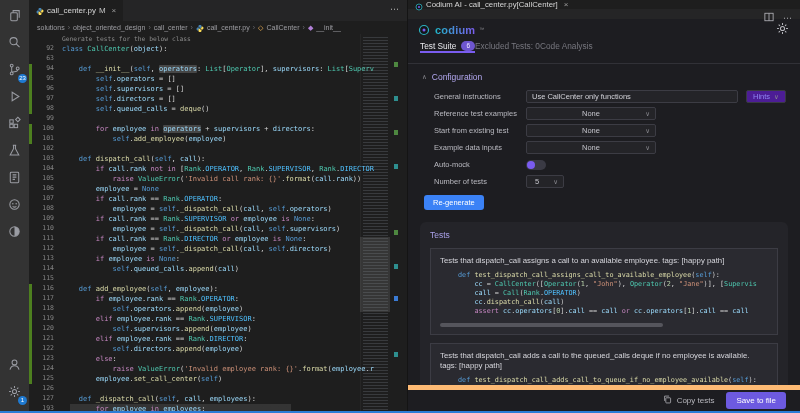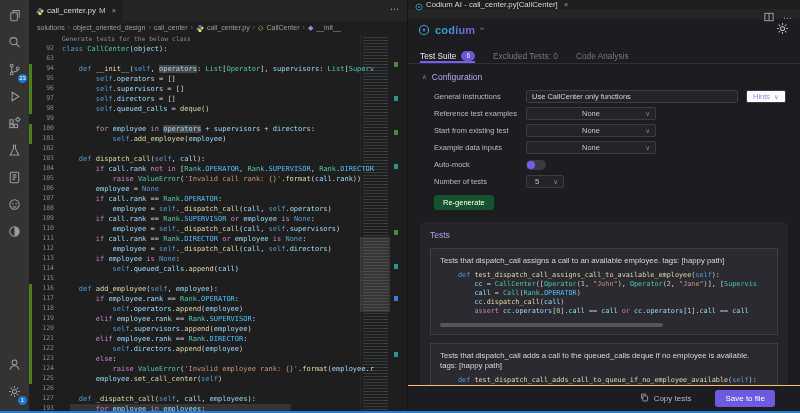--- a/index.html
+++ b/index.html
@@ -69,67 +69,67 @@
 
   .phead { height:22px; display:flex; align-items:center; justify-content:space-between;
            padding:0 10px; flex:none; }
   .logo { display:flex; align-items:center; gap:4px; }
   .logo-text { font-size:11px; font-weight:bold; letter-spacing:.2px;
                background:linear-gradient(90deg,#1fb6c9,#7b5cf0);
                -webkit-background-clip:text; background-clip:text; color:transparent; }
   .logo-tm { font-size:5px; color:#8b8b92; align-self:flex-start; margin-top:2px; }
   .phead .gear svg { stroke:#b5b5bb; fill:none; stroke-width:1.1; }
 
-  .ptabs { height:23px; display:flex; align-items:flex-end; gap:18px; padding:0 12px;
+  .ptabs { height:23px; display:flex; align-items:flex-start; padding:0 12px;
            border-bottom:1px solid #313137; flex:none; }
   .ptab { display:flex; align-items:center; gap:5px; font-size:8.3px; color:#77777f;
           cursor:pointer; border-bottom:2px solid transparent; }
   .ptab.active { color:#e8e8ec; border-bottom-color:#7a5cf0; }
   .ptab-badge { background:#6e56cf; color:#efeaff; font-size:6.5px; line-height:10px;
                 padding:0 5px; border-radius:7px; }
 
   .pbody { flex:1; overflow:hidden; padding:6px 12px 24px 12px; position:relative; }
   .cfg-head { display:flex; align-items:center; gap:5px; color:#b3a8f0; font-size:8.5px;
               margin:2px 0 6px 2px; cursor:pointer; }
   .cfg-row { display:flex; align-items:center; height:17px; }
   .cfg-label { width:106px; flex:none; font-size:7.5px; color:#b9b9c0; padding-left:14px; }
   .inp { width:212px; height:13px; background:#242428; border:1px solid #3c3c44; border-radius:2px;
          color:#d2d2d8; font-size:7.5px; font-family:"Liberation Sans",sans-serif;
          padding:0 5px; outline:none; }
   .hints-btn { margin-left:8px; height:13px; display:flex; align-items:center; gap:4px;
-               background:#ffffff; border:1px solid #3a3a42; border-radius:2px; padding:0 6px;
+               background:#4c1d95; border:1px solid #3a3a42; border-radius:2px; padding:0 6px;
                cursor:pointer; }
   .hints-btn .hl-label { color:#8f86f2; font-size:7.5px; }
   .sel { width:130px; height:13px; background:#242428; border:1px solid #3c3c44; border-radius:2px;
          display:flex; align-items:center; justify-content:center; position:relative;
          color:#c4c4cb; font-size:7.5px; cursor:pointer; }
   .sel.small { width:38px; justify-content:flex-start; padding-left:8px; }
   .chev { color:#8a8a90; font-size:6.5px; }
   .sel .chev { position:absolute; right:5px; }
   .toggle { width:20px; height:10px; border-radius:5px; background:#3a3a44; position:relative;
             cursor:pointer; }
   .toggle .knob { position:absolute; left:1px; top:1px; width:8px; height:8px; border-radius:50%;
                   background:#7a5cf0; }
-  .regen-btn { margin:5px 0 0 14px; background:#14532d; color:#fff; border:none; border-radius:3px;
+  .regen-btn { margin:5px 0 0 4px; background:#3b82f6; color:#fff; border:none; border-radius:3px;
                font-size:7.5px; font-family:"Liberation Sans",sans-serif; padding:3px 9px;
                cursor:pointer; }
 
   .tests-box { margin-top:12px; background:#242429; border-radius:6px; padding:8px 10px 10px 10px; }
   .tests-title { color:#a9a0e8; font-size:8.5px; margin-bottom:2px; }
   .tcard { margin-top:8px; background:#2a2a30; border:1px solid #3c3c44; border-radius:0;
            padding:7px 9px; }
   .tcard .desc { color:#d6d6dc; font-size:7.8px; line-height:10px; }
   .tcard pre { margin:5px 0 0 18px; font:6.8px "DejaVu Sans Mono", monospace; line-height:9px;
                white-space:pre; overflow:hidden; color:#d4d4d4; }
   .hscroll { width:68%; height:4px; background:#55555c; border-radius:2px; margin-top:7px;
              cursor:grab; }
 
   .pfooter { position:absolute; bottom:2px; left:0; right:0; height:26px; background:#1d1d21;
-             border-top:1px solid #fdba74; display:flex; align-items:center; justify-content:flex-end;
-             gap:24px; padding-right:25px; z-index:5; }
+             border-top:5px solid #fdba74; display:flex; align-items:center; justify-content:flex-end;
+             gap:12px; padding-right:14px; z-index:5; }
   .copy-btn { display:flex; align-items:center; gap:4px; color:#b8b8be; font-size:8px; cursor:pointer; }
   .copy-btn svg { stroke:#b8b8be; fill:none; stroke-width:1.1; }
   .save-btn { background:#6d5ae0; color:#fff; border:none; border-radius:3px; font-size:8px;
               font-family:"Liberation Sans",sans-serif; padding:4px 10px; cursor:pointer; }
 
   #statusline { position:absolute; left:0; bottom:0; width:800px; height:2px; background:#2b7cd6;
                 z-index:10; }
 </style>
 </head>
 <body>

